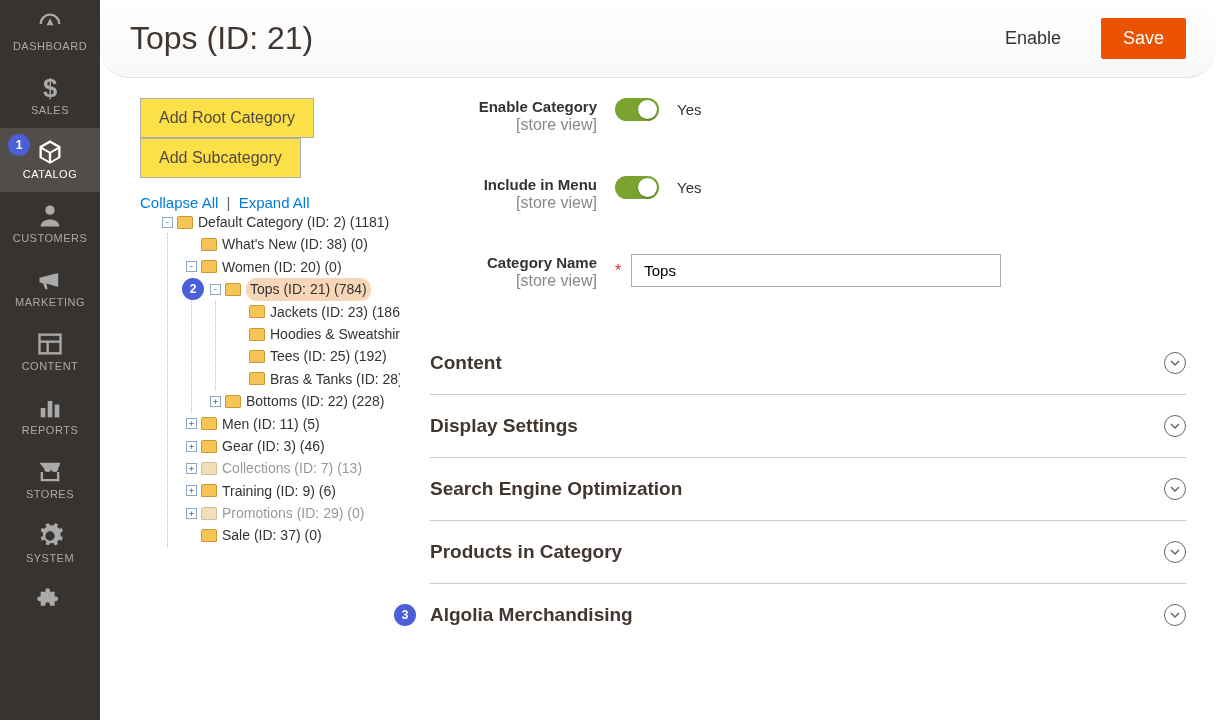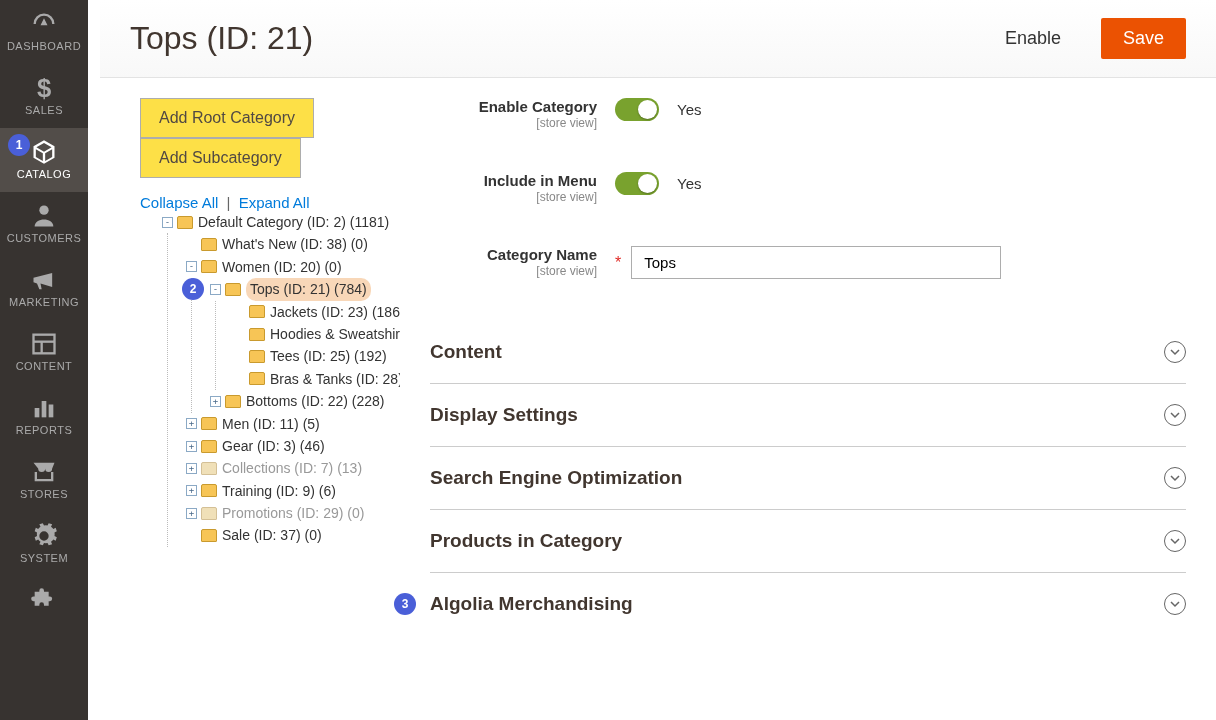--- a/index.html
+++ b/index.html
@@ -1,24 +1,24 @@
 <!DOCTYPE html>
 <html><head>
 <meta charset="utf-8">
 <style>
 * { box-sizing: border-box; margin: 0; padding: 0; }
 body { font-family: -apple-system, BlinkMacSystemFont, "Segoe UI", Helvetica, Arial, sans-serif; background: #fff; color: #333; width: 1216px; height: 720px; overflow: hidden; }
-.sidebar { position: fixed; left: 0; top: 0; width: 88px; height: 720px; background: #373330; display: flex; flex-direction: column; }
+.sidebar { position: fixed; left: 0; top: 0; width: 100px; height: 720px; background: #373330; display: flex; flex-direction: column; }
 .sidebar-item { display: flex; flex-direction: column; align-items: center; justify-content: center; padding: 12px 0; color: #aaa; font-size: 11px; cursor: pointer; position: relative; }
 .sidebar-item.active { background: #524d49; color: #fff; }
 .sidebar-item .icon { width: 28px; height: 24px; display: flex; align-items: center; justify-content: center; margin-bottom: 4px; }
 .sidebar-item .label { text-align: center; letter-spacing: 0.5px; }
 .badge-num { position: absolute; width: 22px; height: 22px; border-radius: 50%; background: #4a5fd8; color: #fff; font-size: 12px; font-weight: bold; display: flex; align-items: center; justify-content: center; }
 .main { margin-left: 100px; height: 720px; overflow: hidden; }
-.header { display: flex; align-items: center; padding: 18px 30px; border-bottom: 1px solid #e3e3e3; background: linear-gradient(#fff, #f8f8f8); }
+.header { display: flex; align-items: center; padding: 18px 30px; border-bottom: 1px solid #e3e3e3; background: linear-gradient(#fff, #f8f8f8); border-radius: 29px; }
 .page-title { font-size: 32px; font-weight: 400; color: #41362f; flex: 1; }
 .btn { padding: 10px 22px; font-size: 18px; cursor: pointer; border: none; background: transparent; }
 .btn-delete { color: #333; margin-right: 18px; }
 .btn-save { background: #eb5202; color: #fff; font-weight: 400; border-radius: 2px; }
 .content-wrap { display: flex; padding: 20px 30px 0 40px; height: calc(100% - 90px); }
 .left-col { width: 260px; flex-shrink: 0; overflow: hidden; }
 .add-btn { display: block; padding: 10px 18px; border: 1px solid #adadad; background: #fde047; font-size: 16px; color: #514943; margin-bottom: 0; cursor: pointer; }
 .tree-controls { margin-top: 16px; margin-bottom: 0; font-size: 15px; }
 .tree-controls a { color: #007bdb; text-decoration: none; cursor: pointer; }
 .tree-controls .sep { color: #666; margin: 0 4px; }
@@ -29,21 +29,21 @@
 .tree-node .folder { width: 16px; height: 13px; background: #f7c556; border: 1px solid #c99a2e; border-radius: 2px 2px 1px 1px; margin-right: 5px; flex-shrink: 0; position: relative; }
 .tree-node .folder.dim { background: #f0e0b8; border-color: #d4c096; }
 .tree-node .txt { color: #333; }
 .tree-node .txt.dim { color: #999; }
 .tree-node.selected .txt { background: #f8d7b8; padding: 0 4px; border-radius: 10px; }
 .tree-children { padding-left: 18px; border-left: 1px dotted #bbb; margin-left: 5px; }
 .right-col { flex: 1; padding-left: 30px; }
 .field-row { display: flex; align-items: flex-start; margin-bottom: 42px; }
 .field-label { width: 185px; text-align: right; padding-right: 18px; }
 .field-label .main-label { font-size: 15px; font-weight: 600; color: #333; }
-.field-label .scope { font-size: 12px; color: #888; display: block; }
+.field-label .scope { font-size: 16px; color: #888; display: block; }
 .field-control { display: flex; align-items: center; }
 .req { color: #e02b27; font-size: 16px; margin-right: 10px; }
 .toggle { width: 44px; height: 23px; background: #79a22e; border-radius: 12px; position: relative; cursor: pointer; }
 .toggle::after { content: ''; position: absolute; right: 2px; top: 2px; width: 19px; height: 19px; background: #fff; border-radius: 50%; box-shadow: 0 1px 2px rgba(0,0,0,0.3); }
 .toggle-label { margin-left: 18px; font-size: 15px; color: #333; }
 .text-input { width: 370px; padding: 7px 12px; border: 1px solid #adadad; font-size: 15px; }
 .section { border-bottom: 1px solid #ccc; padding: 20px 0; display: flex; align-items: center; cursor: pointer; position: relative; }
 .section-title { font-size: 19px; font-weight: 600; color: #41362f; flex: 1; }
 .section .chev { width: 22px; height: 22px; border: 1.5px solid #666; border-radius: 50%; display: flex; align-items: center; justify-content: center; }
 .section .chev svg { width: 10px; height: 10px; }

